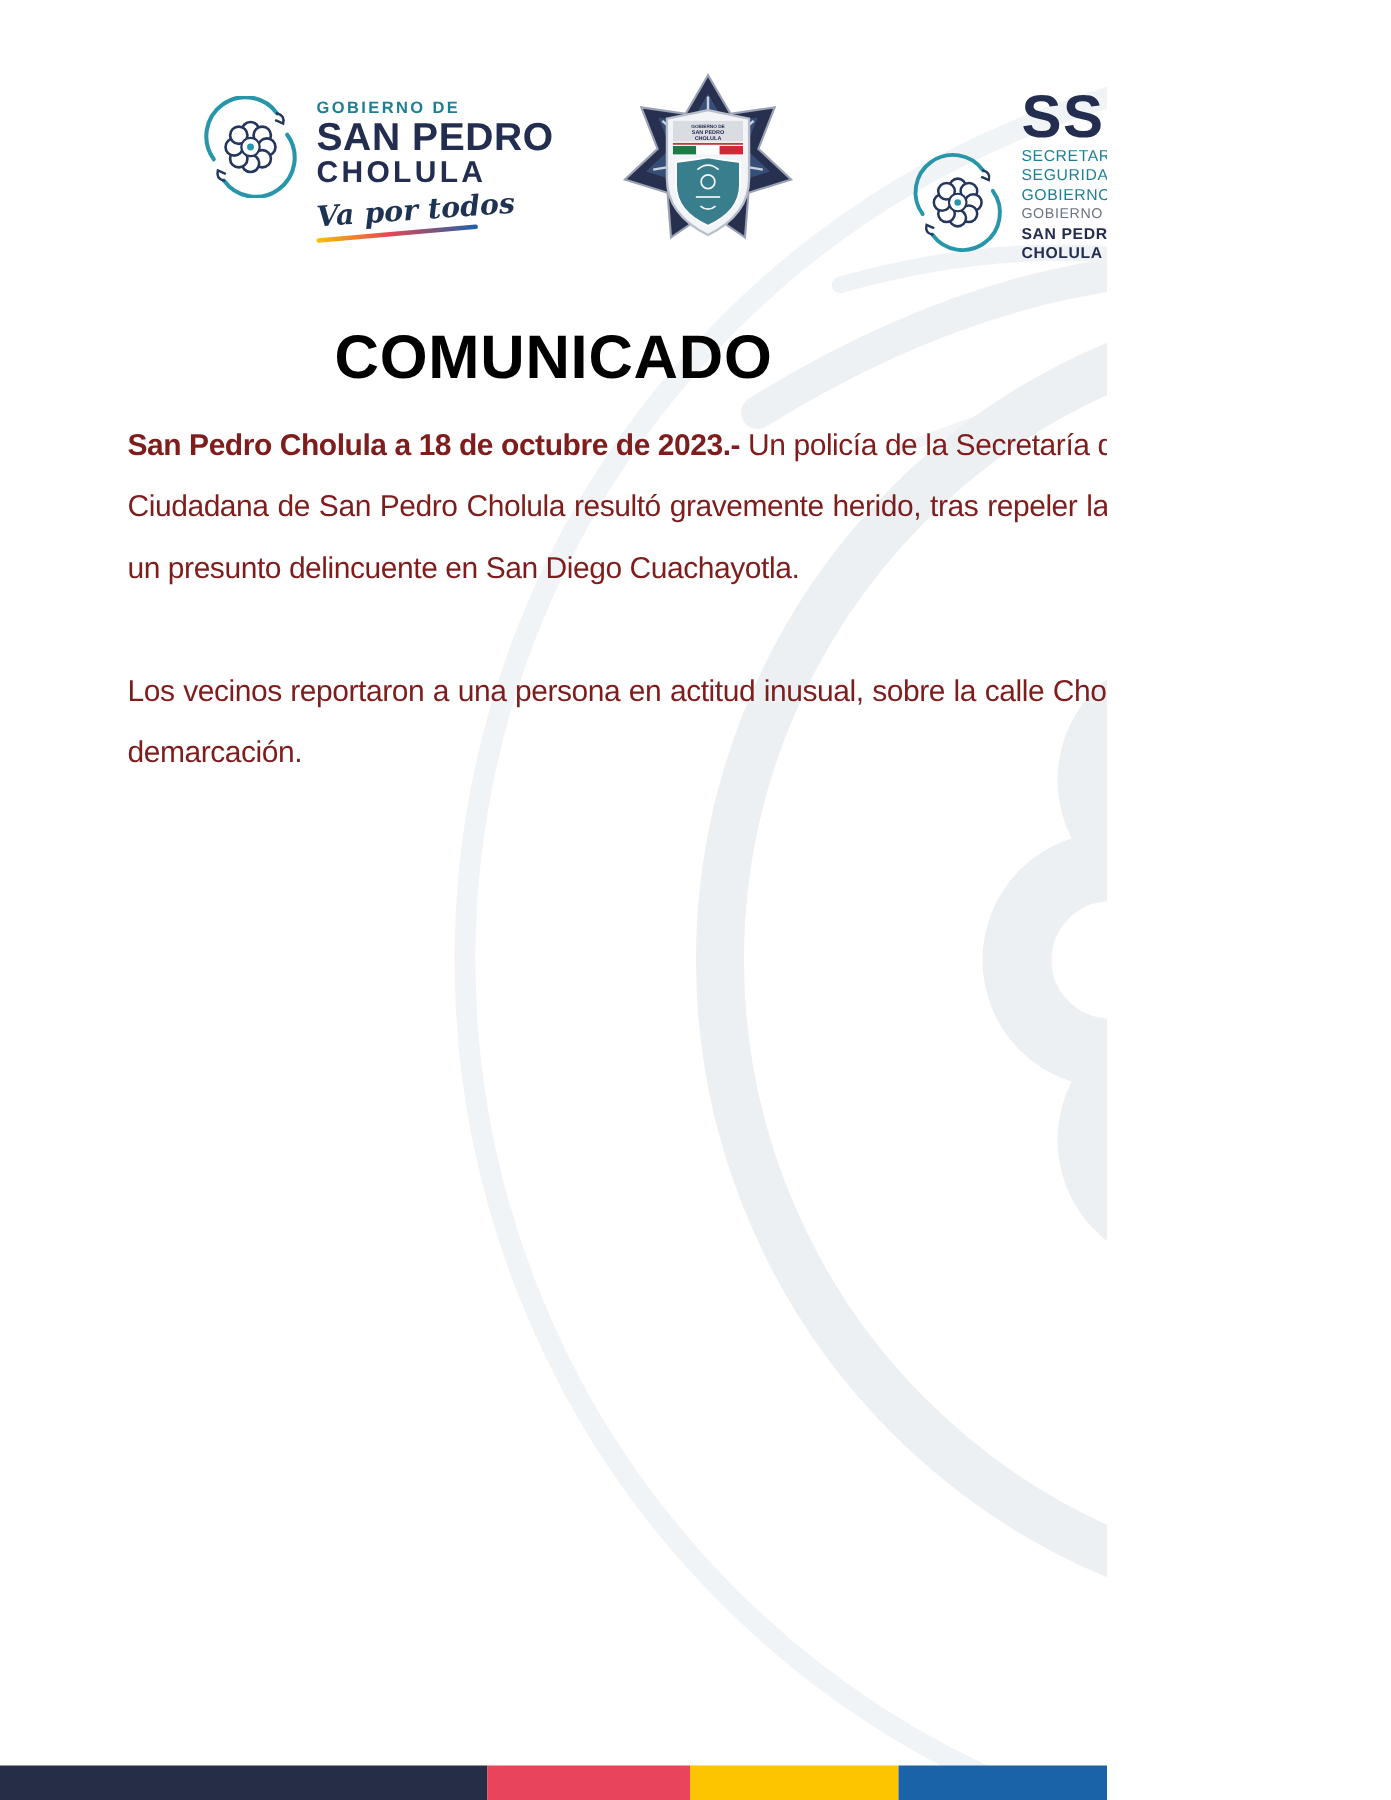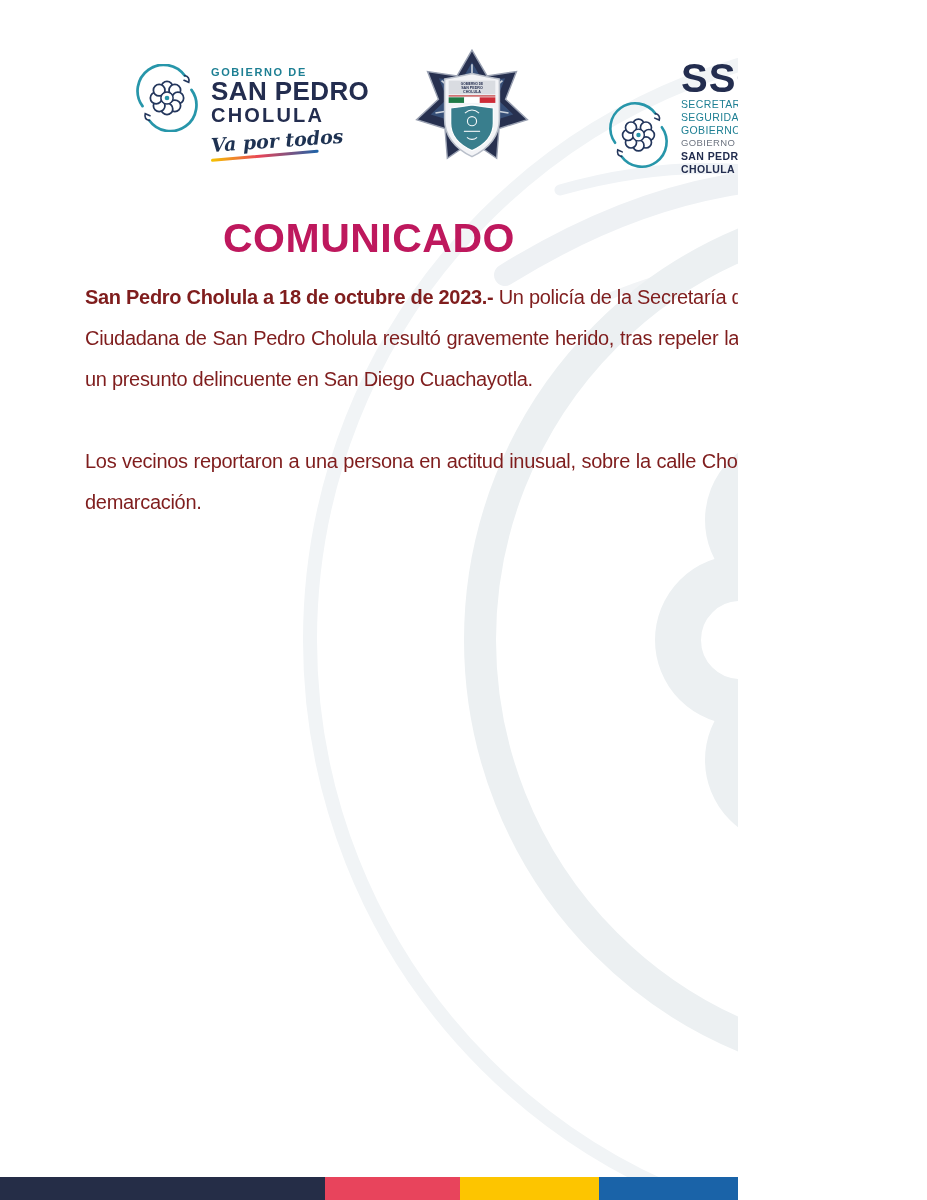--- a/index.html
+++ b/index.html
@@ -33,21 +33,21 @@
   .logo-ssc{position:absolute;left:606px;top:58px;display:flex;align-items:flex-end;}
   .logo-ssc .emblem{width:82px;height:82px;margin-top:6px;}
   .ssc-text{margin-left:10px;display:flex;flex-direction:column;}
   .ssc-acronym{font-size:40px;font-weight:800;color:#232D4F;letter-spacing:1px;line-height:1.0;}
   .ssc-l1,.ssc-l2{font-size:10.5px;font-weight:normal;color:#1D7F93;letter-spacing:0.4px;line-height:1.25;}
   .ssc-l3{font-size:9.5px;color:#6d7480;letter-spacing:0.4px;line-height:1.3;}
   .ssc-l4{font-size:10.5px;font-weight:bold;color:#232D4F;letter-spacing:0.4px;line-height:1.25;}
 
   
   .title{position:absolute;left:0;top:215px;width:100%;text-align:center;
-    font-size:41px;font-weight:800;color:#be185d;letter-spacing:0.5px;margin:0;}
+    font-size:41px;font-weight:800;color:#000000;letter-spacing:0.5px;margin:0;}
   .body-text{position:absolute;left:85px;top:277px;width:762px;
     font-size:20px;color:#7f1d1d;line-height:41px;letter-spacing:-0.3px;}
   .body-text p{margin:0 0 41px 0;text-align:justify;}
   .body-text p strong{font-weight:800;}
 
   
   .footer-stripe{position:absolute;left:0;bottom:0;width:100%;height:23px;display:flex;z-index:2;}
   .stripe-navy  {width:44.0%;background:#252D47;}
   .stripe-red   {width:18.3%;background:#E8445C;}
   .stripe-yellow{width:18.8%;background:#FDC500;}

